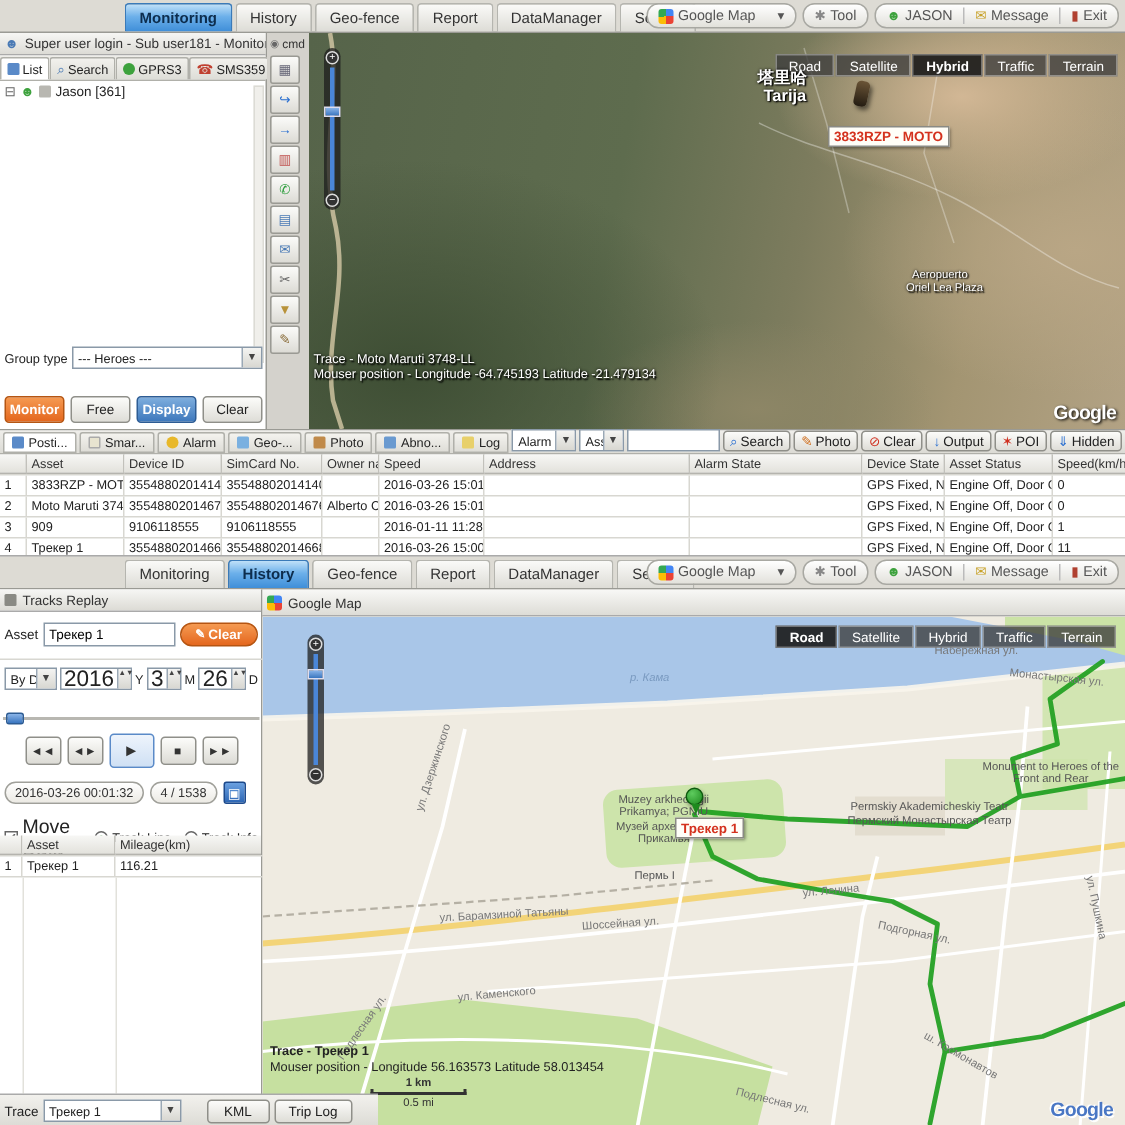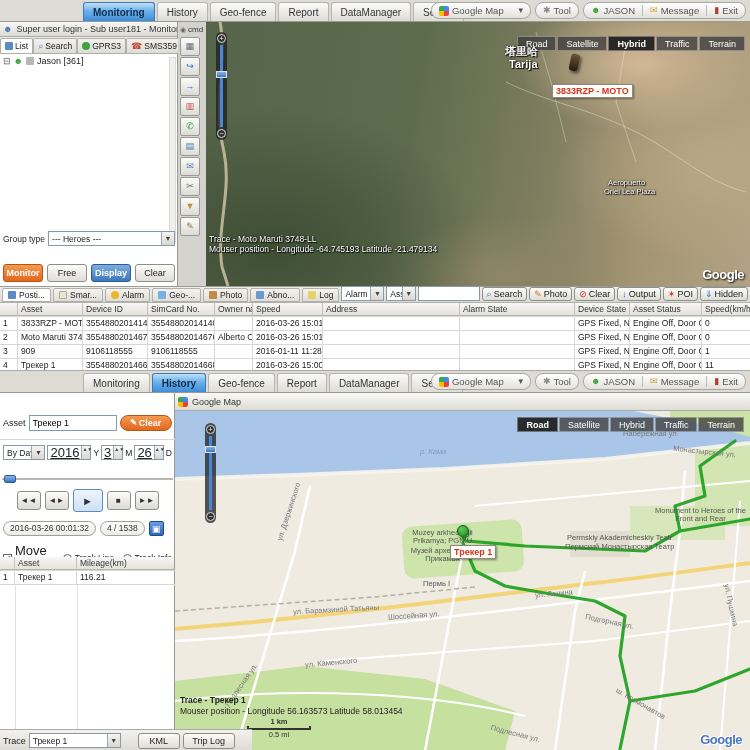--- a/index.html
+++ b/index.html
@@ -42,21 +42,21 @@
 .ovl{color:#fff;font-size:8.5px;text-shadow:0 0 2px #000,1px 1px 1px #000;white-space:nowrap;}
 .ovl2{color:#222;font-size:8.5px;white-space:nowrap;}
 .zslider{width:11px;background:rgba(30,30,30,.75);border-radius:6px;display:flex;flex-direction:column;align-items:center;padding:2px 0;}
 .zslider .end{width:9px;height:9px;border-radius:50%;background:#333;border:1px solid #ddd;color:#fff;font-size:7px;line-height:7px;text-align:center;}
 .zslider .trk{flex:1;width:3px;background:#4a86d8;margin:2px 0;position:relative;}
 .zslider .hnd{position:absolute;left:-4px;width:11px;height:7px;background:linear-gradient(#8ab4e8,#3a76c0);border:1px solid #dde;}
 .stlbl{position:absolute;font-size:7.5px;color:#777;white-space:nowrap;}
 .stlbl.poi{color:#555;text-align:center;}
 .toolbtn{width:20px;height:19px;margin:1px 0;border:1px solid #9a9a94;border-radius:2px;background:linear-gradient(#fbfbf9,#dcdbd5);display:flex;align-items:center;justify-content:center;font-size:10px;}
 .spin{display:flex;height:15px;border:1px solid #8a99a8;background:#fff;}
-.spin .v{padding:0 2px;font-size:13px;line-height:13px;text-decoration:underline;}
+.spin .v{padding:0 2px;font-size:15px;line-height:13px;}
 .spin .ud{display:flex;flex-direction:column;width:9px;border-left:1px solid #9aa8b5;background:linear-gradient(#f4f4f2,#d8d7d1);font-size:5px;line-height:6px;text-align:center;color:#444;}
 .pb{width:24px;height:19px;border:1px solid #8f8f89;border-radius:3px;background:linear-gradient(#fcfcfa,#dcdbd5);font-size:8px;display:flex;align-items:center;justify-content:center;color:#333;}
 .rpill{border:1px solid #a0a09a;border-radius:8px;background:linear-gradient(#fff,#eceae4);font-size:8.5px;height:15px;line-height:13px;padding:0 6px;color:#333;white-space:nowrap;}
 .chk{width:9px;height:9px;border:1px solid #666;background:#fff;font-size:9px;line-height:8px;font-weight:bold;color:#222;text-align:center;}
 .rad{width:9px;height:9px;border:1px solid #666;border-radius:50%;background:#fff;position:relative;}
 .rad.sel::after{content:"";position:absolute;left:2px;top:2px;width:3px;height:3px;border-radius:50%;background:#2c8a2c;}
 .glogo{font-weight:bold;font-size:13px;letter-spacing:-.5px;}
 </style>
 </head>
 <body>
@@ -374,20 +374,24 @@
         <span class="ci" style="color:#c8a22a;">✉</span>
         <span>Message</span>
         <span class="sep"></span>
         <span class="ci" style="color:#b04030;">▮</span>
         <span>Exit</span>
       </div>
     </div>
   </div>
 
   <div class="s" style="left:0;top:22px;width:175px;height:358px;background:#fff;border-right:1px solid #9a9a94;">
+    <div class="ptitle">
+      <span class="ic" style="background:#8a8a84;"></span>
+      <span>Tracks Replay</span>
+    </div>
     <div class="s" style="left:3px;top:22px;width:169px;display:flex;align-items:center;gap:3px;">
       <span style="font-size:9px;">Asset</span>
       <input class="inputbx" style="width: 88px; height: 16px;" value="Трекер 1">
       <div class="btn3d btn-or" style="height:16px;flex:1;border-radius:8px;">
         <span class="ci" style="color:#fff;font-size:8px;">✎</span>
         <span>Clear</span>
       </div>
     </div>
     <div class="s" style="left:0;top:46px;width:175px;height:1px;background:#d8d7d1;"></div>
     <div class="s" style="left:3px;top:52px;width:169px;display:flex;align-items:center;gap:2px;">

